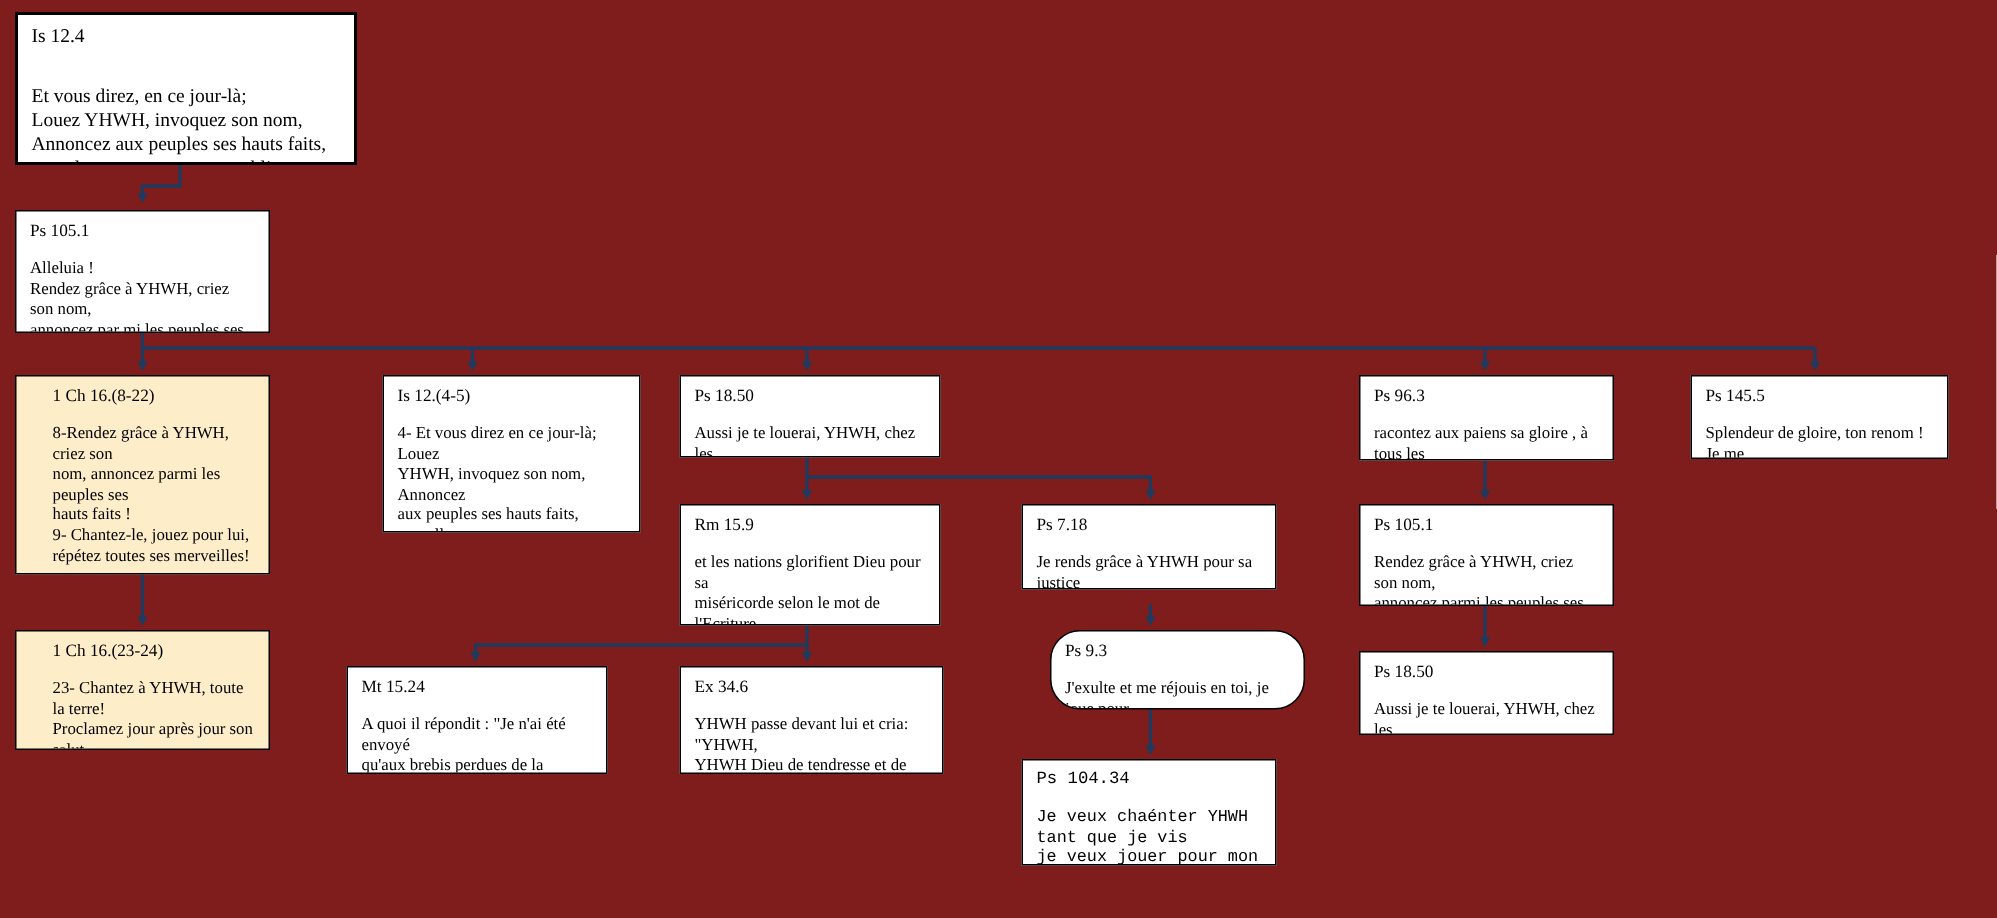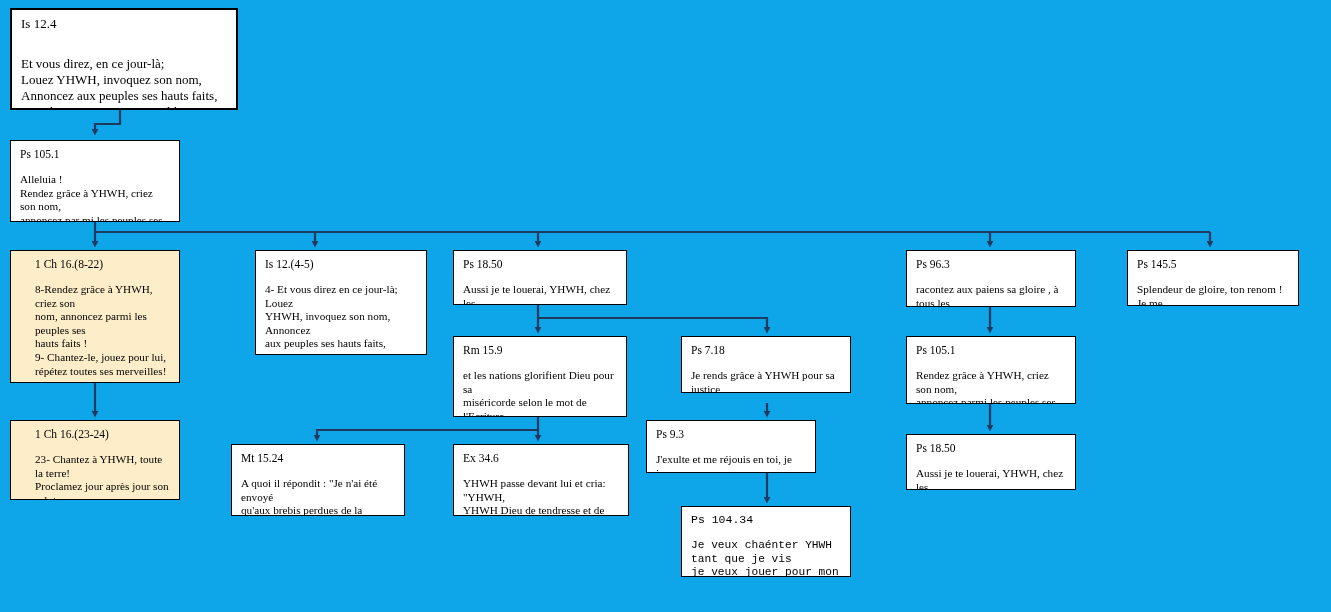--- a/index.html
+++ b/index.html
@@ -9,21 +9,21 @@
   }
   body {
     font-family: "Liberation Serif", "DejaVu Serif", serif;
     color: #000000;
   }
   #canvas {
     position: relative;
     width: 1331px;
     height: 612px;
     overflow: hidden;
-    background: #0ea5e9;
+    background: #7f1d1d;
   }
   #edges {
     position: absolute;
     left: 0;
     top: 0;
     width: 1331px;
     height: 612px;
     pointer-events: none;
   }
   .node {
@@ -176,21 +176,21 @@
 YHWH Dieu de tendresse et de pitié lent
 à la colère , riche en grâce et en fidélité.</div>
   </div>
 
   <div class="node" style="left:681px; top:336px; width:170px; height:57px;">
     <div class="ref">Ps 7.18</div>
     <div class="body">Je rends grâce à YHWH pour sa justice
 et je joue pour le Nom du Très-Haut.</div>
   </div>
 
-  <div class="node" style="left:646px; top:420px; width:170px; height:53px;">
+  <div class="node" style="left:700px; top:420px; width:170px; height:53px;border-radius:20px;">
     <div class="ref">Ps 9.3</div>
     <div class="body">J'exulte et me réjouis en toi, je joue pour
 ton Nom Très-Haut.</div>
   </div>
 
   <div class="node" style="left:681px; top:506px; width:170px; height:71px;font-family:Liberation Mono, monospace;">
     <div class="ref">Ps 104.34</div>
     <div class="body">Je veux chaénter YHWH tant que je vis
 je veux jouer pour mon Dieu tant que je
 dure.</div>

